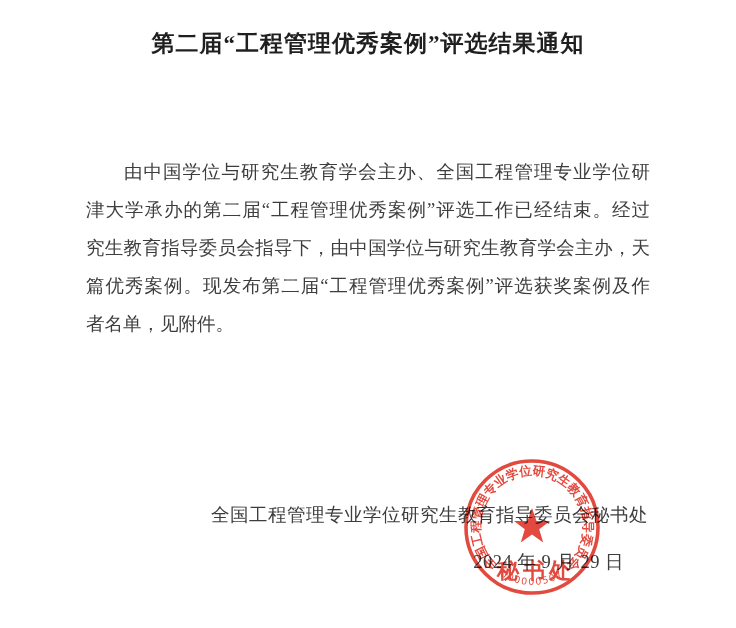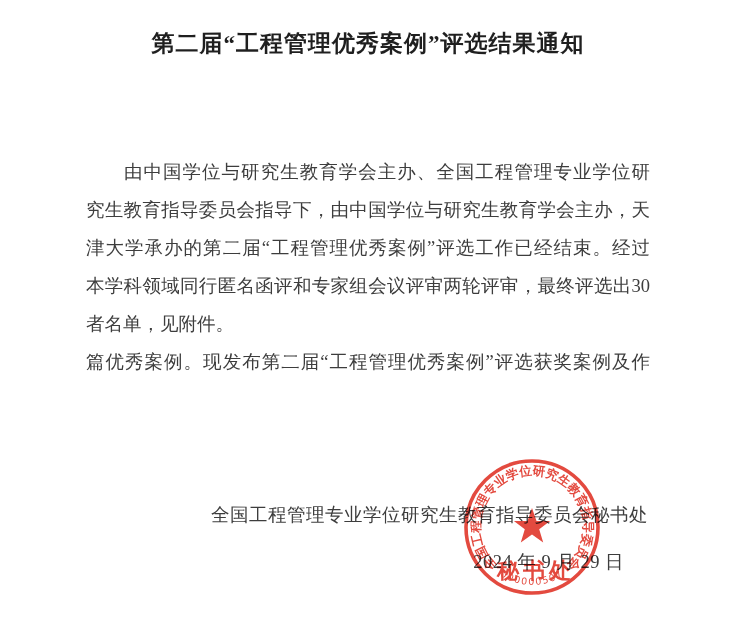--- a/index.html
+++ b/index.html
@@ -93,25 +93,24 @@
 </style>
 </head>
 <body>
 
 <div class="page">
 
   <h1 class="title">第二届“工程管理优秀案例”评选结果通知</h1>
 
   <div class="body-text">
     <div class="line j indent">由中国学位与研究生教育学会主办、全国工程管理专业学位研</div>
+    <div class="line j">津大学承办的第二届“工程管理优秀案例”评选工作已经结束。经过</div>
     <div class="line j">究生教育指导委员会指导下，由中国学位与研究生教育学会主办，天</div>
-    <div class="line j">津大学承办的第二届“工程管理优秀案例”评选工作已经结束。经过</div>
-    <div class="line j">本学科领域同行匿名函评和专家组会议评审两轮评审，最终评选出30</div>
+    <div class="line j">篇优秀案例。现发布第二届“工程管理优秀案例”评选获奖案例及作</div>
     <div class="line">者名单，见附件。</div>
-    <div class="line j">篇优秀案例。现发布第二届“工程管理优秀案例”评选获奖案例及作</div>
   </div>
 
   <div class="signature">全国工程管理专业学位研究生教育指导委员会秘书处</div>
 
   <div class="date">2024 年 9 月 29 日</div>
 
   <div class="seal">
     <svg viewBox="0 0 160 160" width="160" height="160" xmlns="http://www.w3.org/2000/svg">
       <circle cx="80" cy="80" r="66" fill="none" stroke="#e13a2e" stroke-width="3.6"></circle>
       <path id="sealArcTop" d="M 46.6 119.8 A 52 52 0 1 1 113.4 119.8" fill="none"></path>

